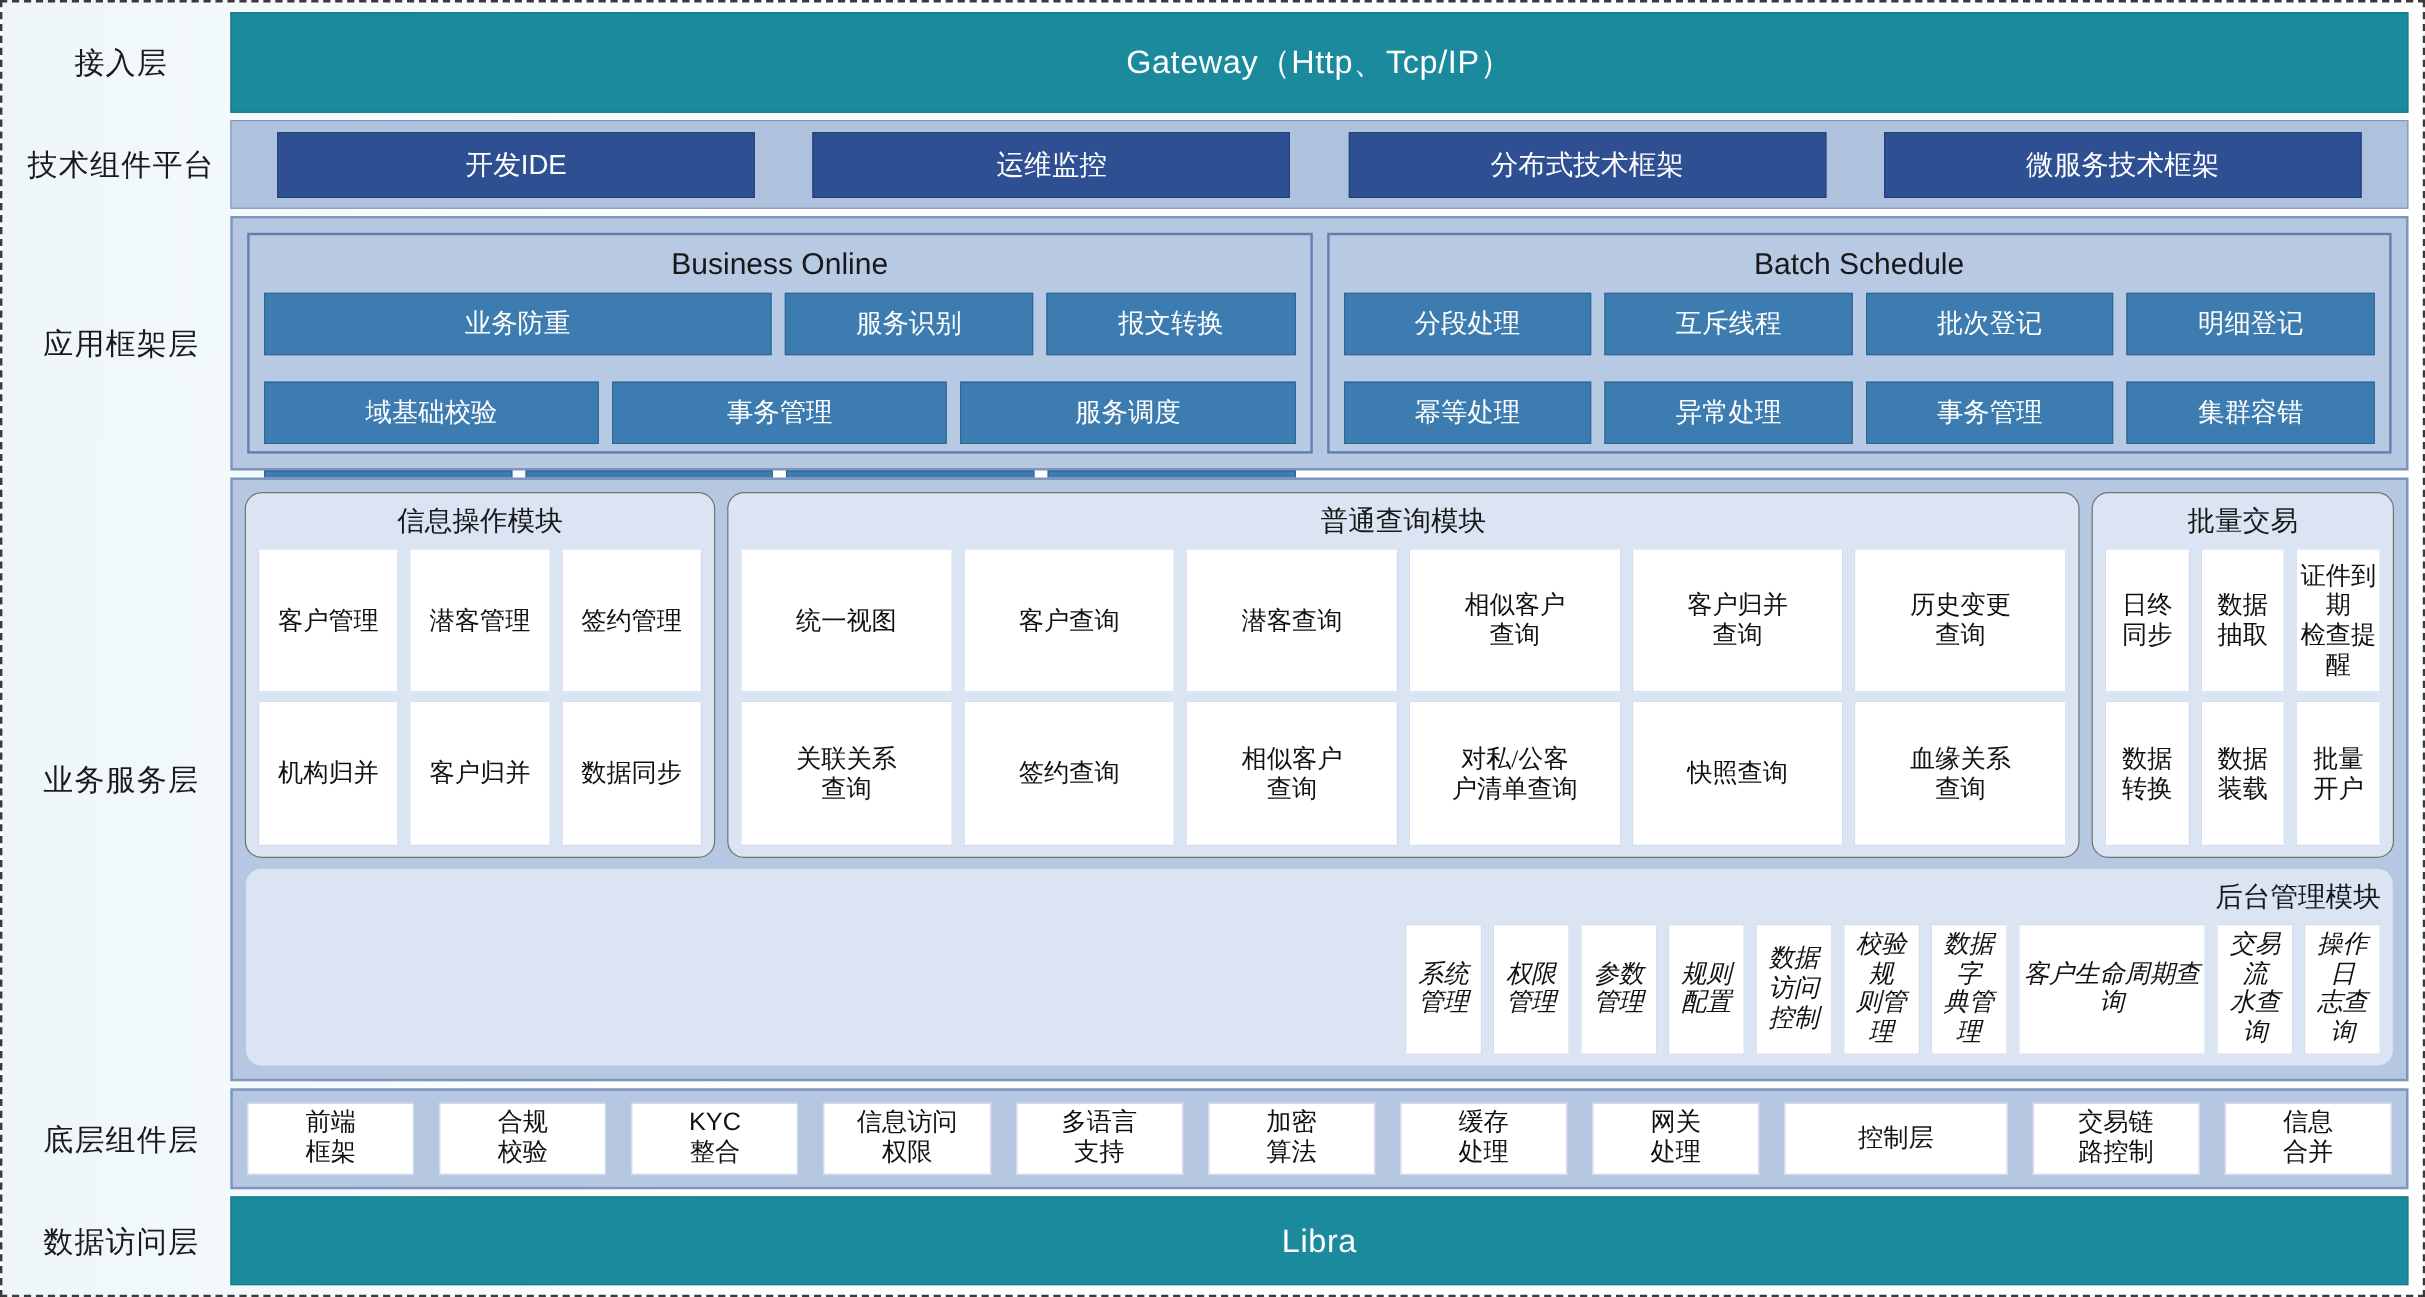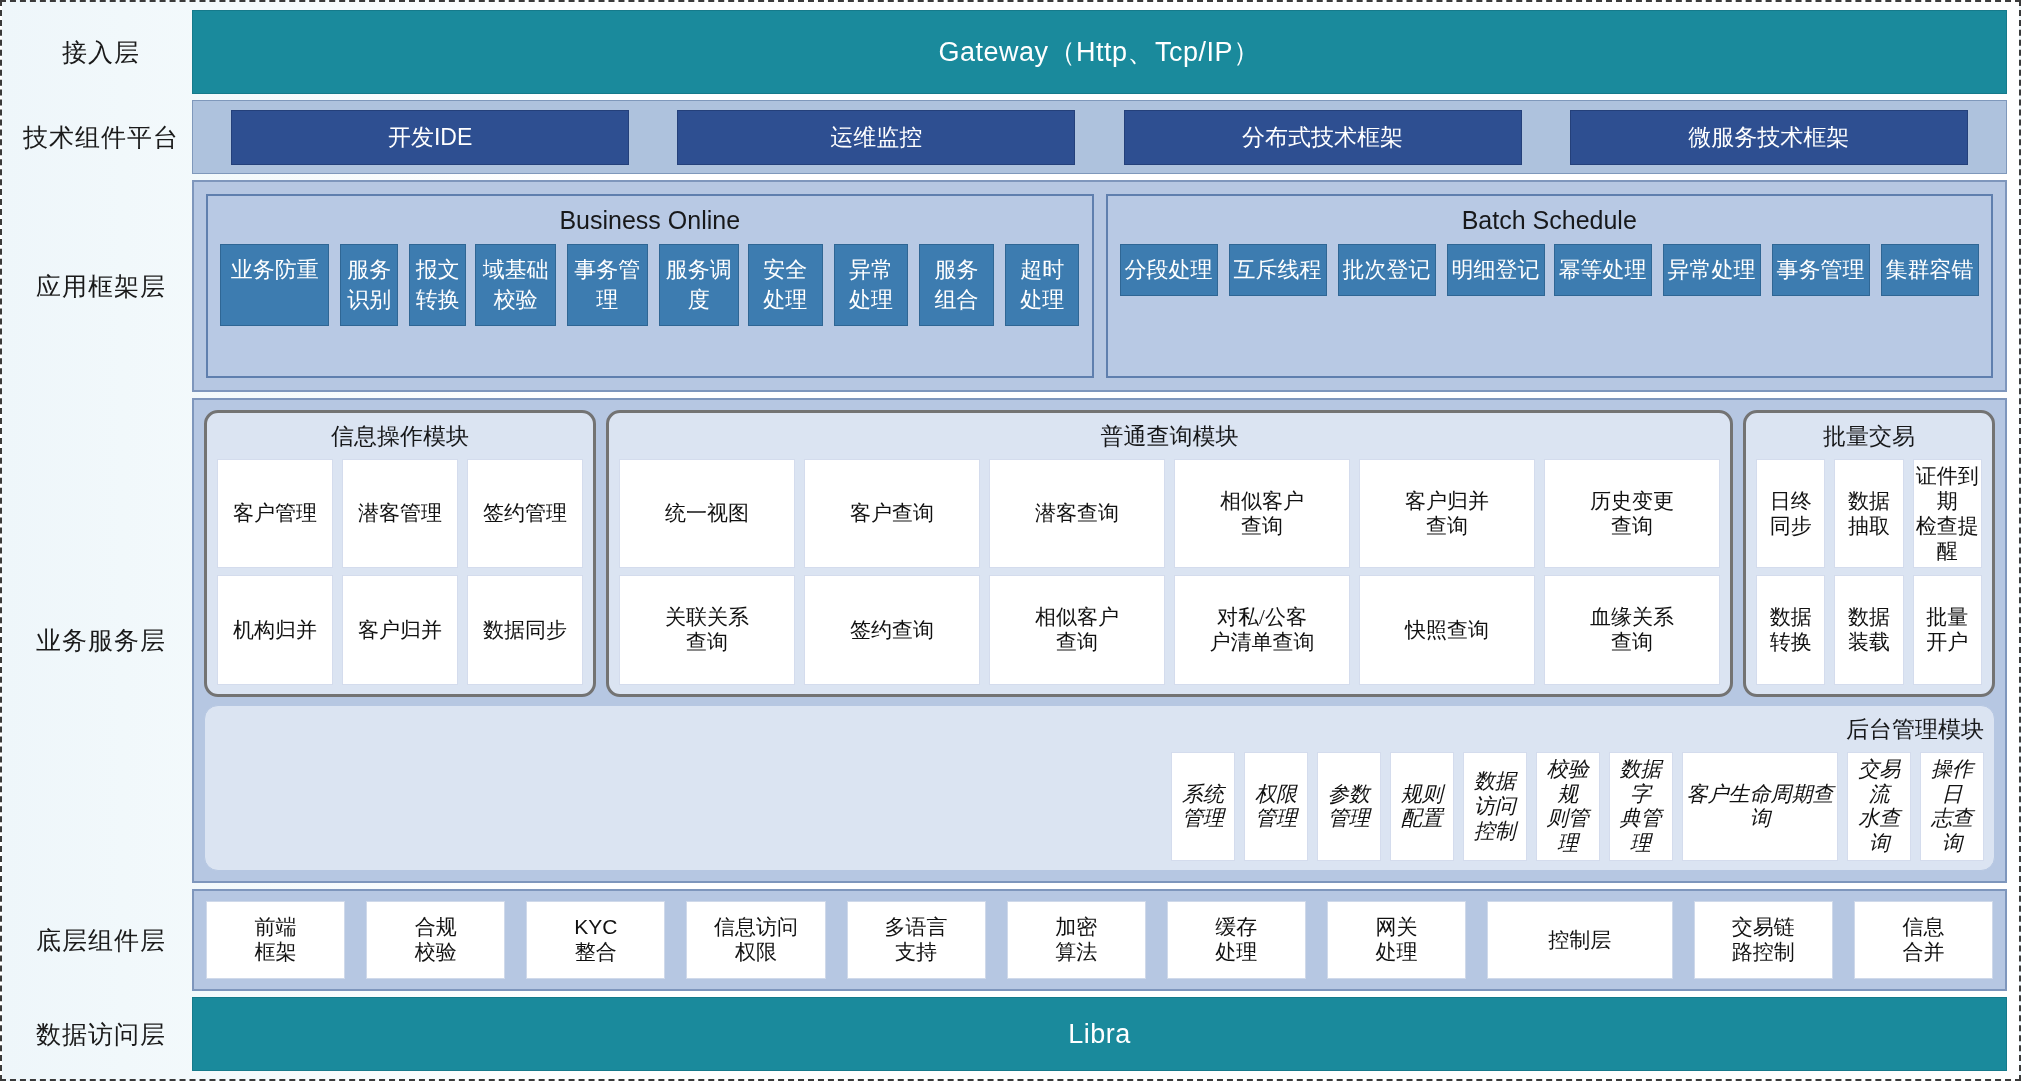--- a/index.html
+++ b/index.html
@@ -53,37 +53,37 @@
     flex:1; background:#b6c7e2; border:2px solid #7e96bc;
     display:flex; gap:12px; padding:12px;
   }
   .app-group {
     flex:1; background:#b8c9e4; border:2px solid #5f7fae;
     padding:8px 12px 12px 12px; display:flex; flex-direction:column;
   }
   .app-group-title {
     text-align:center; font-size:25px; color:#17181a; margin:2px 0 9px 0;
   }
-  .app-grid { display:flex; flex-direction:row; gap:9px; }
+  .app-grid { display:flex; flex-direction:column; gap:22px; }
   .app-rowline { display:flex; gap:11px; }
   .app-cell {
     background:#3d7cb0; color:#fff; font-size:22px;
     padding:10px 4px; text-align:center; border:1px solid #2f6694;
     flex:1;
   }
   .app-cell.span2 { flex:2.09; }
 
   
   .biz-band {
     flex:1; background:#b6c7e2; border:2px solid #7e96bc;
     display:flex; flex-direction:column; gap:8px; padding:10px;
   }
   .biz-top { display:flex; gap:10px; flex:1; }
   .mod-box {
-    background:#dbe4f2; border:3px solid #737373; border-radius:14px;
+    background:#dbe4f2; border:1px solid #737373; border-radius:14px;
     padding:5px 10px 9px 10px; display:flex; flex-direction:column;font-family:Liberation Serif, serif;
   }
   .mod-title { text-align:center; font-size:23px; color:#17181a; margin:3px 0 7px 0; }
   .mod-grid { display:flex; flex-direction:column; gap:7px; flex:1; }
   .mod-rowline { display:flex; gap:9px; flex:1; }
   .cell {
     background:#ffffff; border:1px solid #d4dced;
     color:#111; font-size:21px; line-height:1.18;
     display:flex; align-items:center; justify-content:center; text-align:center;
     flex:1; padding:4px 2px; white-space:pre-line;
@@ -105,21 +105,21 @@
     flex:1; background:#b6c7e2; border:2px solid #7e96bc;
     display:flex; gap:21px; padding:10px 12px;
   }
   .comp-band .cell { background:#fff; border:1px solid #cfd9ea; font-size:21px; }
   .comp-band .cell.wide { flex:1.35; }
 
   .r-access   { height: 84px; }
   .r-tech     { height: 74px; }
   .r-app      { height: 212px; }
   .r-biz      { flex: 1 1 auto; }
-  .r-comp     { height: 102px; }
+  .r-comp     { height: 84px; }
   .r-data     { height: 74px; }
 </style>
 </head>
 <body>
 
 <div class="canvas">
   <div class="rows">
 
     <div class="row r-access">
       <div class="row-label">接入层</div>

